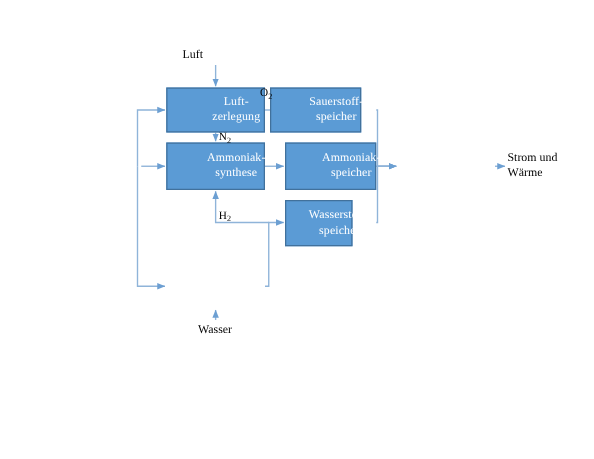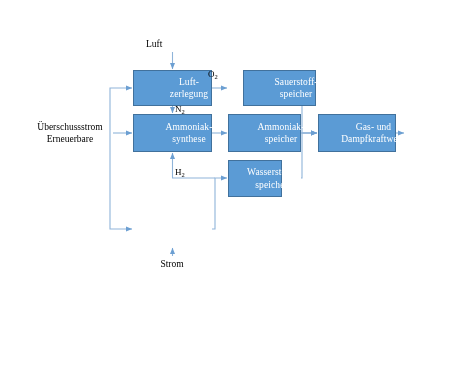--- a/index.html
+++ b/index.html
@@ -101,39 +101,37 @@
     </g>
   </svg>
 
   <div class="node" style="left:133px; top:70px; width:79px; height:36px;">Luft-
 zerlegung</div>
 
   <div class="node" style="left:133px; top:114px; width:79px; height:38px;">Ammoniak-
 synthese</div>
 
 
-  <div class="node" style="left:243px; top:70px; width:73px; height:36px;">Sauerstoff-
+  <div class="node" style="left:216px; top:70px; width:73px; height:36px;">Sauerstoff-
 speicher</div>
 
   <div class="node" style="left:228px; top:114px; width:73px; height:38px;">Ammoniak-
 speicher</div>
 
   <div class="node" style="left:228px; top:160px; width:54px; height:37px;">Wasserstoff-
 speicher</div>
 
-  <div class="node" style="left:318px; top:114px; width:78px; height:38px;">Gas- und
-Dampfkraftwerk</div>
 
   <div class="io-label" style="left:146px; top:38px; width:52px; text-align:left;">Luft</div>
 
-  <div class="io-label" style="left:144px; top:258px; width:56px; text-align:center;">Strom</div>
+  <div class="io-label" style="left:144px; top:258px; width:56px; text-align:center;">Wasser</div>
 
-  <div class="io-label" style="left:28px; top:121px; width:84px; text-align:center;">Überschussstrom
-Erneuerbare</div>
 
+  <div class="io-label" style="left:406px; top:121px; width:64px; text-align:left;">Strom und
+Wärme</div>
 
   <div class="edge-label" style="left:208px; top:69px;"><span>O</span><sub>2</sub></div>
 
   <div class="edge-label" style="left:175px; top:104px;"><span>N</span><sub>2</sub></div>
 
   <div class="edge-label" style="left:175px; top:167px;"><span>H</span><sub>2</sub></div>
 
 </div>
 
 </body></html>

